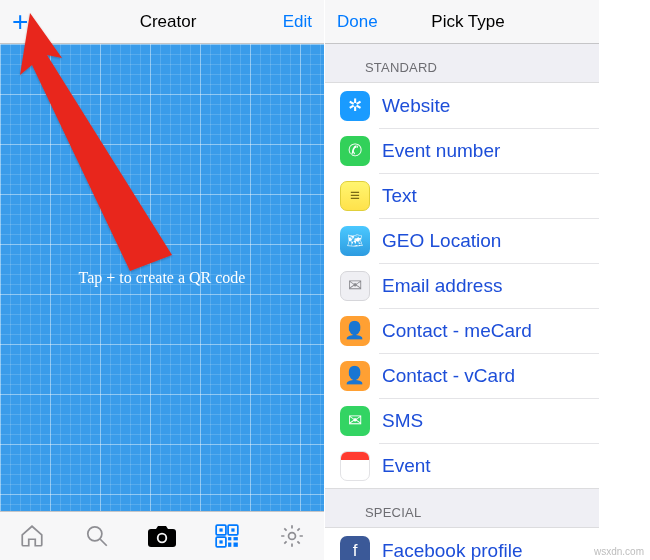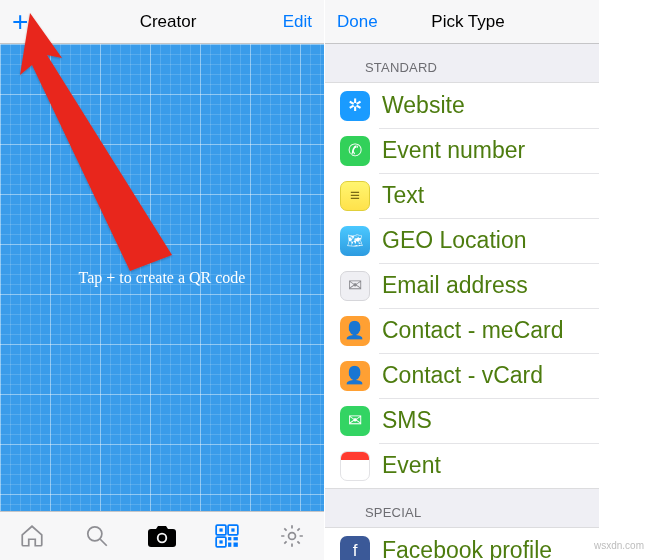--- a/index.html
+++ b/index.html
@@ -26,24 +26,24 @@
     .tabbar .tab.active { color: #007aff; }
     .tabbar .tab.camera { color: #000; }
     .tabbar svg { display: block; }
     
     .list { flex: 1; overflow: hidden; background: #efeff4; }
     .section-header { font-size: 13px; color: #6d6d72; padding: 16px 15px 7px; letter-spacing: 0.2px; margin-left: 25px; }
     .rows { background: #fff; border-top: 1px solid #dcdcde; border-bottom: 1px solid #dcdcde; }
     .row { height: 45px; display: flex; align-items: center; padding-left: 15px; position: relative; }
     .row + .row::before { content: ""; position: absolute; top: 0; left: 54px; right: 0; height: 1px; background: #e4e4e7; }
     .row .icon-wrap { width: 30px; height: 30px; border-radius: 7px; display: flex; align-items: center; justify-content: center; margin-right: 12px; flex-shrink: 0; font-size: 17px; color: #fff; }
-    .row .label { font-size: 23px; color: #4d7c0f; }
+    .row .label { font-size: 19px; color: #1d4ed8; }
     
     .arrow { position: absolute; top: 3px; left: 2px; z-index: 10; pointer-events: none; }
-    .watermark { position: absolute; bottom: 9px; right: 6px; font-size: 10px; color: #bdbdbd; z-index: 20; pointer-events:none;margin-top:12px; }
+    .watermark { position: absolute; bottom: 3px; right: 6px; font-size: 10px; color: #bdbdbd; z-index: 20; pointer-events:none;margin-top:12px; }
     
     .bg-blue   { background:#1a9bff; }
     .bg-green  { background:#32d15a; }
     .bg-yellow { background:linear-gradient(#fff570,#ffe24b); border:1px solid #e0cf3a; }
     .bg-envelope { background:#efeff3; border:1px solid #d6d6da; }
     .bg-orange { background:#ffa033; }
     .bg-msg    { background:#33d463; }
     .bg-fb     { background:#3b5998; }
     .bg-cal    { background:#fff; border:1px solid #e2e2e5; position:relative; }
     .bg-cal::before { content:""; position:absolute; top:0; left:0; right:0; height:8px; background:#ff3b30; border-radius:6px 6px 0 0; }

